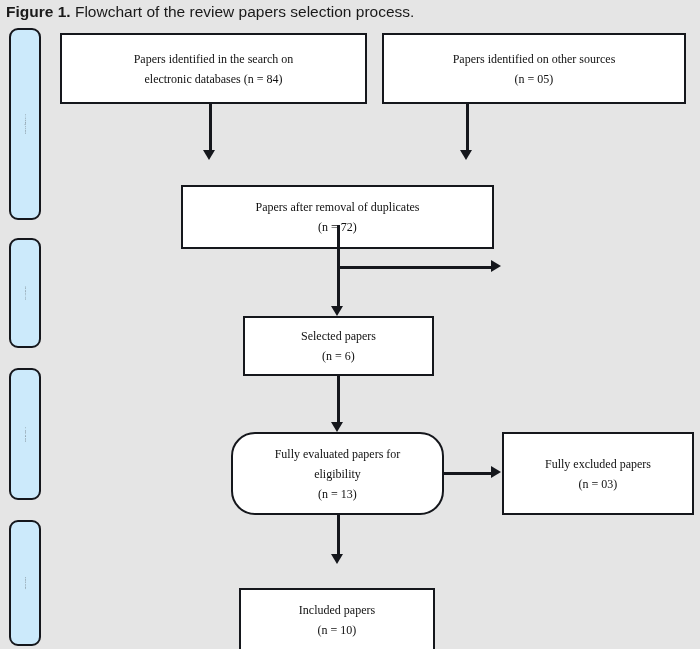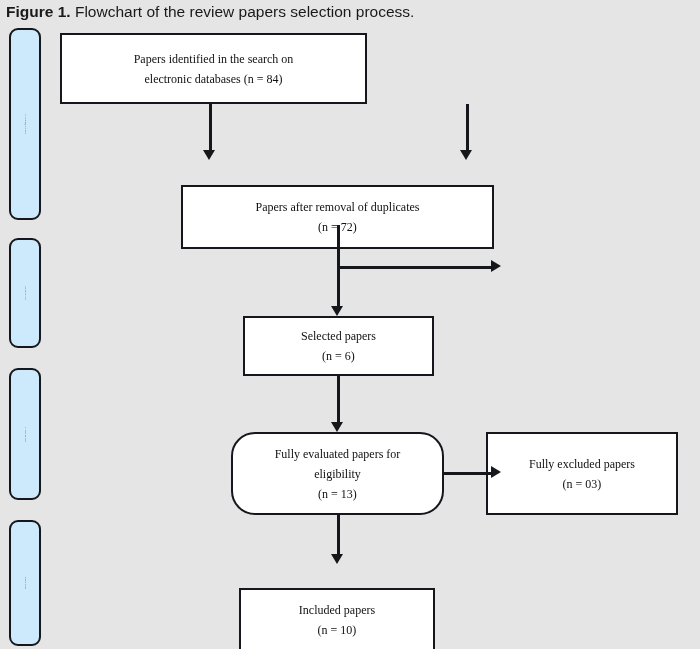--- a/index.html
+++ b/index.html
@@ -130,39 +130,43 @@
 
   <div class="stage-bar" style="left:9px; top:520px; width:32px; height:126px;">
     <span class="stage-label">Included</span>
   </div>
 
   <div class="flow-box" style="left:60px; top:33px; width:307px; height:71px;">
     <span class="box-text">Papers identified in the search on
 electronic databases (n = 84)</span>
   </div>
 
+  <div class="flow-box" style="left:382px; top:33px; width:304px; height:71px;">
+    <span class="box-text">Papers identified on other sources
+(n = 05)</span>
+  </div>
 
   <div class="flow-box" style="left:181px; top:161px; width:313px; height:64px;margin-top:24px;">
     <span class="box-text">Papers after removal of duplicates
 (n = 72)</span>
   </div>
 
 
   <div class="flow-box" style="left:243px; top:316px; width:191px; height:60px;">
     <span class="box-text">Selected papers
 (n = 6)</span>
   </div>
 
   <div class="flow-box" style="left:231px; top:432px; width:213px; height:83px;border-radius:24px;">
     <span class="box-text">Fully evaluated papers for
 eligibility
 (n = 13)</span>
   </div>
 
-  <div class="flow-box" style="left:486px; top:432px; width:192px; height:83px;">
+  <div class="flow-box" style="left:502px; top:432px; width:192px; height:83px;">
     <span class="box-text">Fully excluded papers
 (n = 03)</span>
   </div>
 
   <div class="flow-box" style="left:239px; top:588px; width:196px; height:64px;">
     <span class="box-text">Included papers
 (n = 10)</span>
   </div>
 
   <div class="vline" style="left:209px; top:104px; height:48px;"></div>

